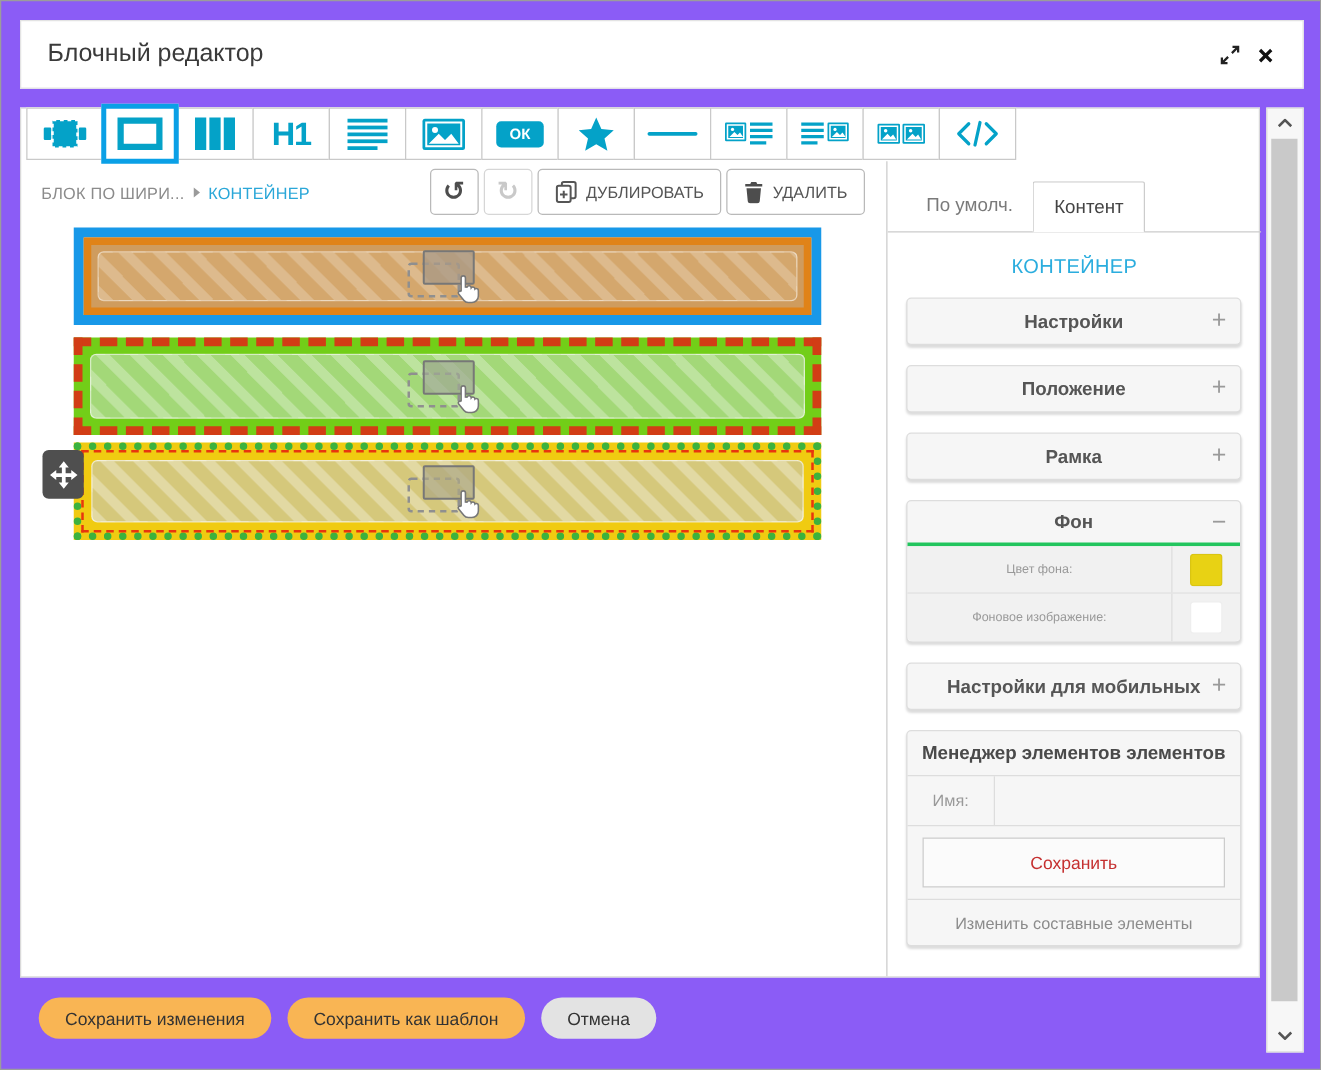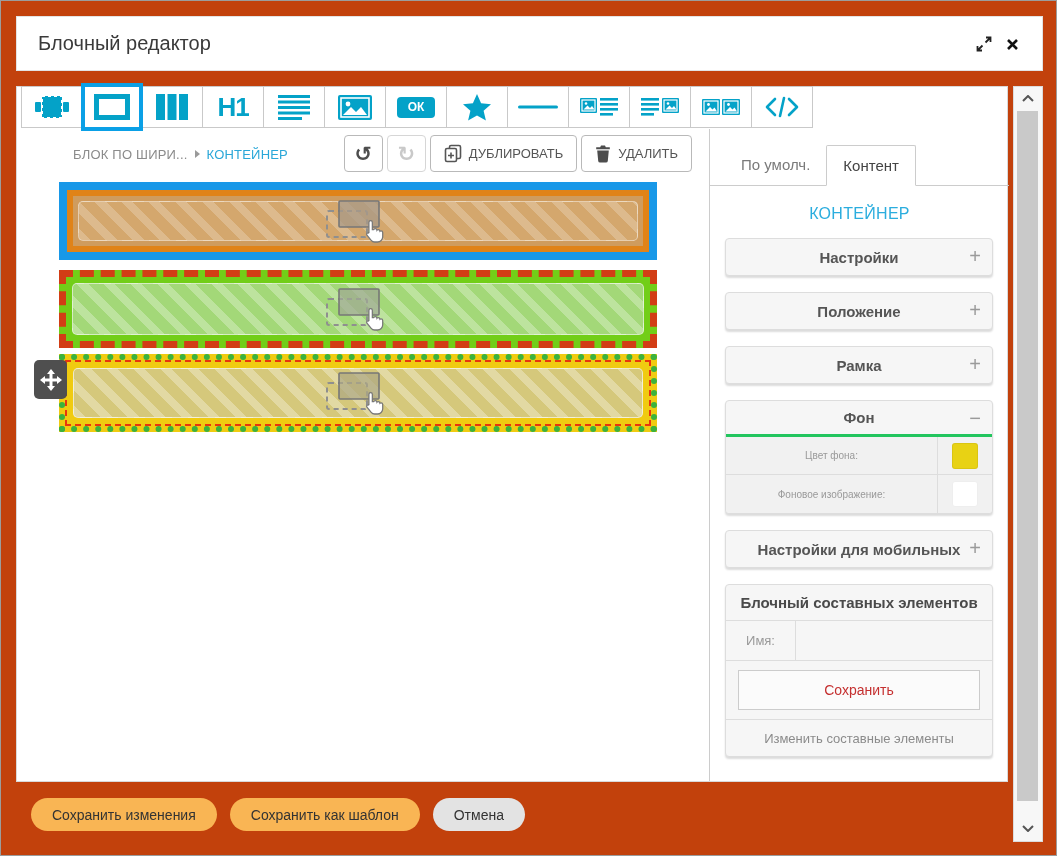--- a/index.html
+++ b/index.html
@@ -1,17 +1,17 @@
 <!DOCTYPE html>
 <html><head>
 <meta charset="utf-8">
 <style>
   * { margin:0; padding:0; box-sizing:border-box; }
   body { font-family:"Liberation Sans","DejaVu Sans",sans-serif; }
-  .screen { position:relative; width:1057px; height:856px; background:#c2410c; border:1px solid #9c9c9c; overflow:hidden;padding-left:20px; }
+  .screen { position:relative; width:1057px; height:856px; background:#8b5cf6; border:1px solid #9c9c9c; overflow:hidden;padding-left:20px; }
 
   
   .titlebar { position:absolute; left:15px; top:15px; width:1027px; height:55px; background:#fff; border:1px solid #e3e3e3; }
   .titlebar .title { position:absolute; left:21px; top:0; line-height:53px; font-size:20px; color:#3a3a3a; }
   .win-ic { position:absolute; top:17px; width:20px; height:20px; cursor:pointer; display:flex; align-items:center; justify-content:center; }
   .win-expand { right:48px; }
   .win-close { right:20px; }
 
   
   .main { position:absolute; left:15px; top:85px; width:992px; height:696px; background:#fff; border:1px solid #d9d9d9; }
@@ -20,21 +20,21 @@
   .toolbar { position:absolute; left:5px; top:-1px; display:flex; }
   .tb { width:62px; height:42px; background:#fff; border:1px solid #c9c9c9; margin-left:-1px; display:flex; align-items:center; justify-content:center; cursor:pointer; position:relative; }
   .tb.selected { border:4px solid #0aa0e6; height:48px; margin-top:-3px; margin-left:-2px; margin-right:-1px; z-index:2; }
   .tb svg { display:block; }
   .h1-glyph { font-size:26px; font-weight:bold; color:#04a2c8; letter-spacing:-1px; }
   .ok-pill { background:#04a2c8; color:#fff; font-size:12px; font-weight:bold; border-radius:4px; width:38px; height:21px; display:flex; align-items:center; justify-content:center; }
 
   
   .bc-row { position:absolute; left:0; top:42px; width:692px; height:50px; display:flex; align-items:center; }
   .breadcrumb { position:absolute; left:16px; top:0; height:50px; display:flex; align-items:center; font-size:13px; letter-spacing:.2px; }
-  .bc-parent { color:#8b8b8b; cursor:pointer;margin-left:40px; }
+  .bc-parent { color:#8b8b8b; cursor:pointer; }
   .bc-sep { width:0; height:0; border-left:5px solid #9a9a9a; border-top:4px solid transparent; border-bottom:4px solid transparent; margin:0 7px; }
   .bc-current { color:#2aa7d8; cursor:pointer; }
   .bc-actions { position:absolute; right:17px; top:6px; display:flex; gap:4px; }
   .abtn { height:37px; background:#fff; border:1px solid #b9b9b9; border-radius:4px; display:flex; align-items:center; justify-content:center; gap:7px; padding:0 13px; font-size:13px; color:#555; cursor:pointer; }
   .abtn.icon-only { width:39px; padding:0; font-size:21px; font-weight:bold; }
   .abtn.disabled { border-color:#d6d6d6; color:#c9c9c9; cursor:default; }
 
   
   .canvas { position:absolute; left:42px; top:95px; width:598px; }
   .blk { width:598px; height:78px; position:relative; }
@@ -350,21 +350,21 @@
         </div>
 
         <div class="acc">
           <div class="acc-head">
             <span>Настройки для мобильных</span>
             <span class="acc-toggle">+</span>
           </div>
         </div>
 
         <div class="manager">
-          <div class="mgr-title">Блочный составных элементов</div>
+          <div class="mgr-title">Менеджер элементов элементов</div>
           <div class="mgr-name-row">
             <div class="mgr-name-lbl">Имя:</div>
             <input class="mgr-name-input" type="text" value="" style="">
           </div>
           <div class="mgr-save-wrap">
             <div class="mgr-save">
               <span>Сохранить</span>
             </div>
           </div>
           <div class="mgr-edit">

